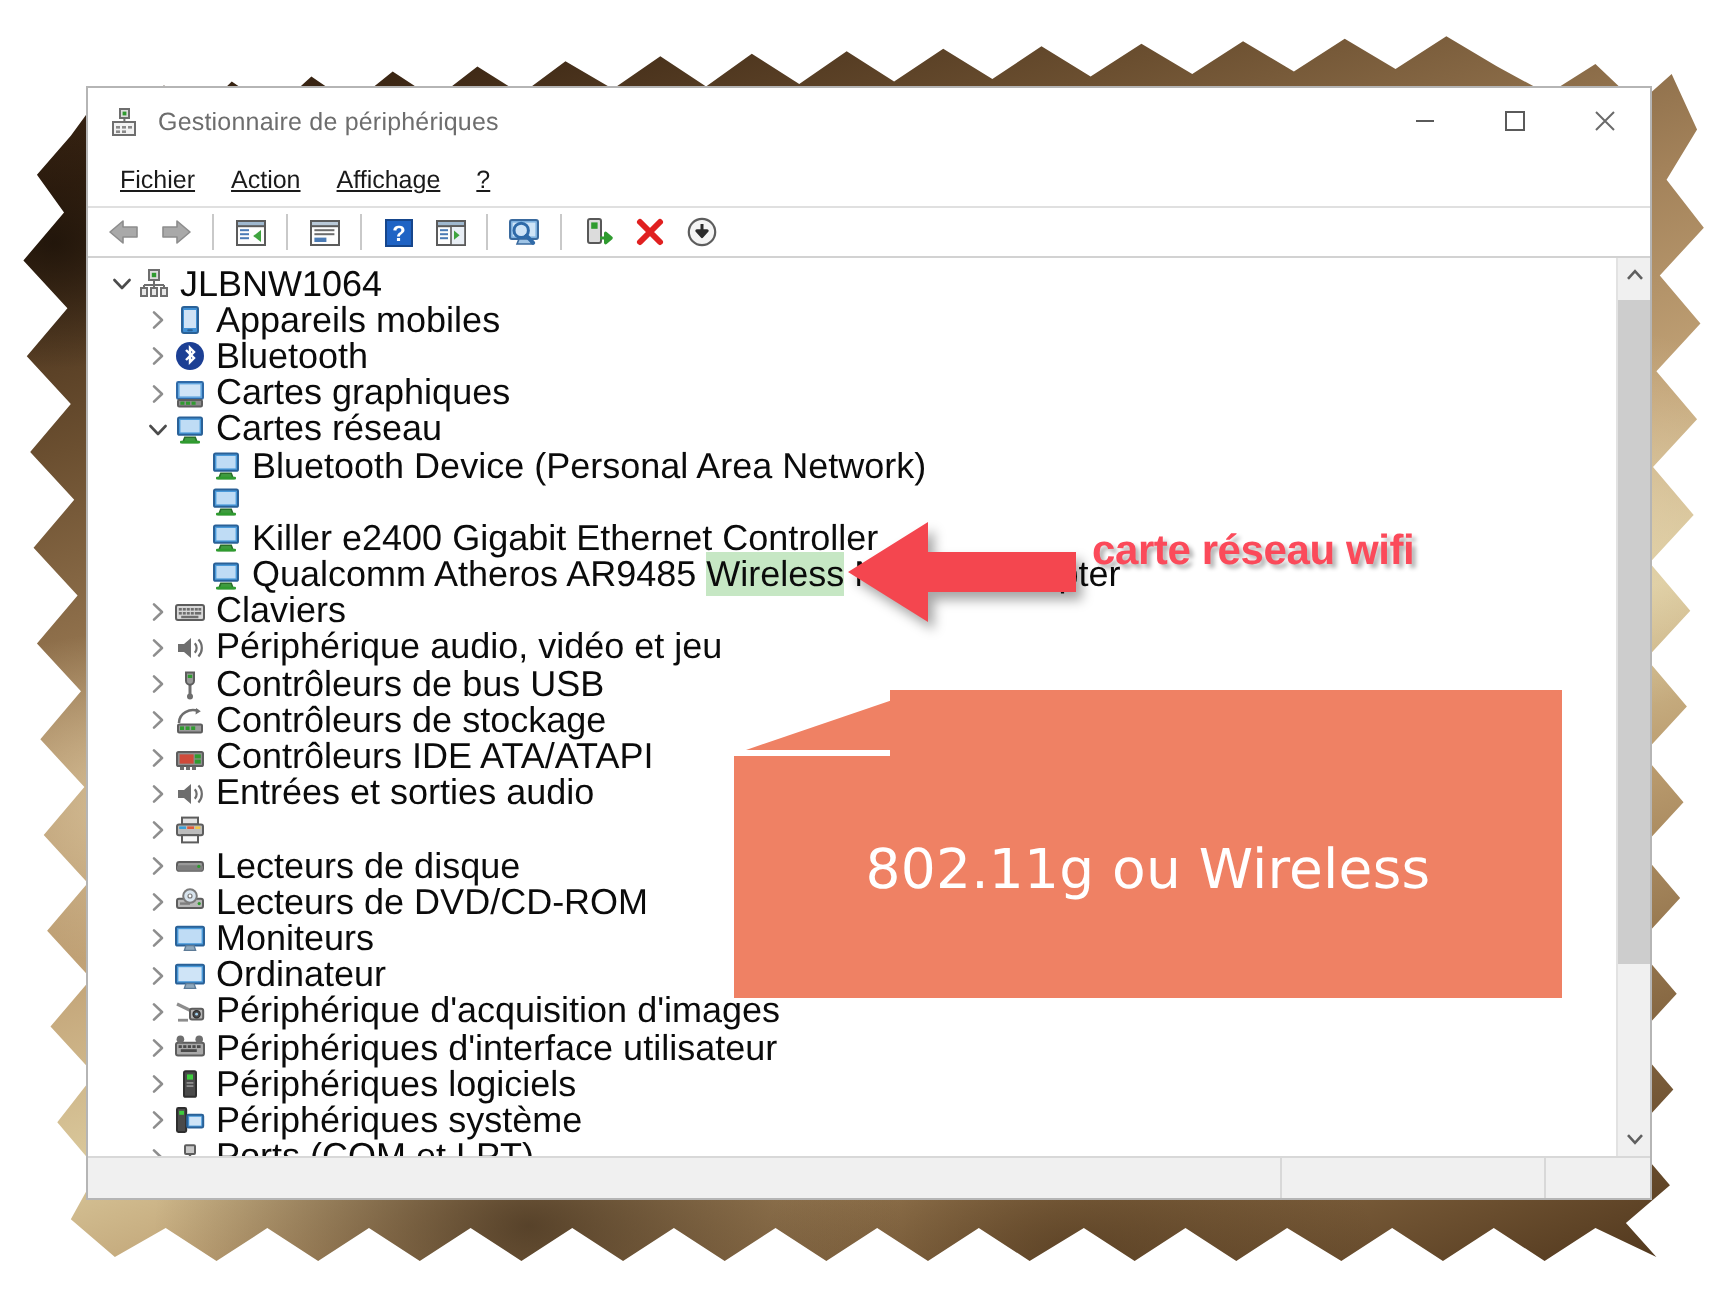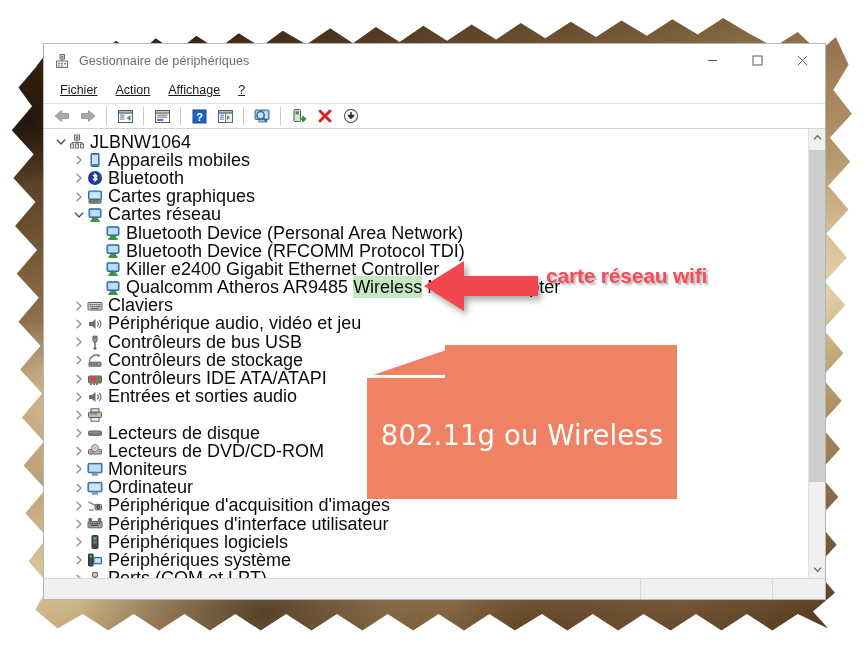--- a/index.html
+++ b/index.html
@@ -209,21 +209,21 @@
     font-size: 21px;
     font-weight: bold;
     color: #fb4a5a;
     white-space: nowrap;
     text-shadow: 2px 2px 2px rgba(0,0,0,.30);
     letter-spacing: -.2px;
   }
   .callout {
     position: absolute;
     left: 367px; top: 345px;
-    width: 310px; height: 154px;
+    width: 414px; height: 154px;
     background: #ef8164;
   }
   .callout-fold {
     position: absolute;
     left: 0; top: 0;
     width: 90px; height: 37px;
   }
   .callout-text {
     position: absolute;
     left: 0; right: 0;
@@ -480,21 +480,20 @@
             <span class="lbl">Bluetooth Device (Personal Area Network)</span>
           </div>
           <div class="row" style="padding-left:44px;">
             <span class="chev"></span>
             <span class="ico"><svg width="16" height="16" viewBox="0 0 16 16">
                 <rect x="2" y="1.8" width="12" height="8.6" rx=".8" fill="#4a9ada" stroke="#2a6197"></rect>
                 <rect x="3.2" y="3" width="9.6" height="6.2" fill="#bfdcf5"></rect>
                 <path d="M5.4 11.6 L10.6 11.6 L11.6 14.2 L4.4 14.2 Z" fill="#3f9b3f" stroke="#2a6e2a" stroke-width=".8"></path>
                 <rect x="3" y="13.4" width="10" height="1.4" rx=".5" fill="#2f9b2f"></rect>
               </svg></span>
-            <span class="lbl">Bluetooth Device (RFCOMM Protocol TDI)</span>
           </div>
           <div class="row" style="padding-left:44px;">
             <span class="chev"></span>
             <span class="ico"><svg width="16" height="16" viewBox="0 0 16 16">
                 <rect x="2" y="1.8" width="12" height="8.6" rx=".8" fill="#4a9ada" stroke="#2a6197"></rect>
                 <rect x="3.2" y="3" width="9.6" height="6.2" fill="#bfdcf5"></rect>
                 <path d="M5.4 11.6 L10.6 11.6 L11.6 14.2 L4.4 14.2 Z" fill="#3f9b3f" stroke="#2a6e2a" stroke-width=".8"></path>
                 <rect x="3" y="13.4" width="10" height="1.4" rx=".5" fill="#2f9b2f"></rect>
               </svg></span>
             <span class="lbl">Killer e2400 Gigabit Ethernet Controller</span>

